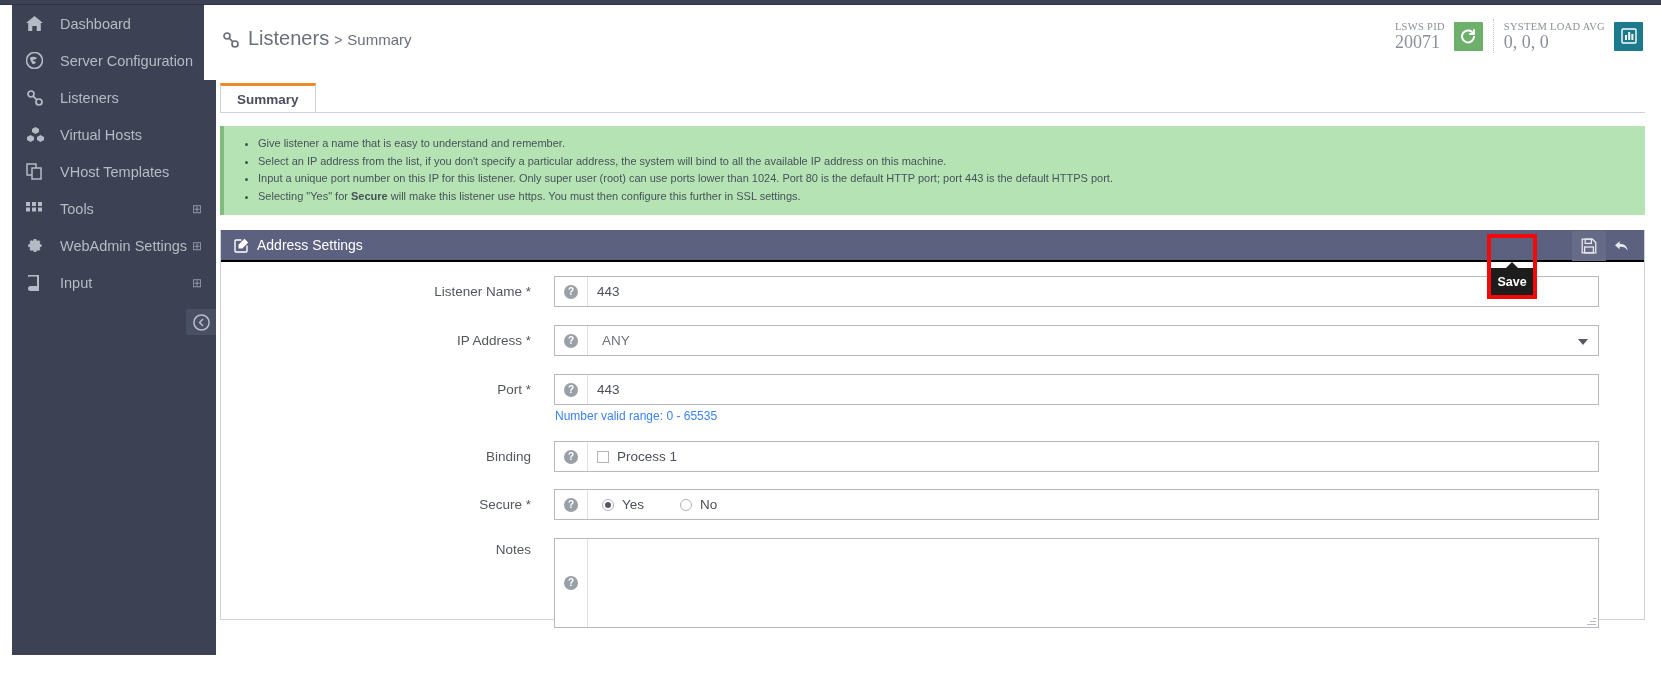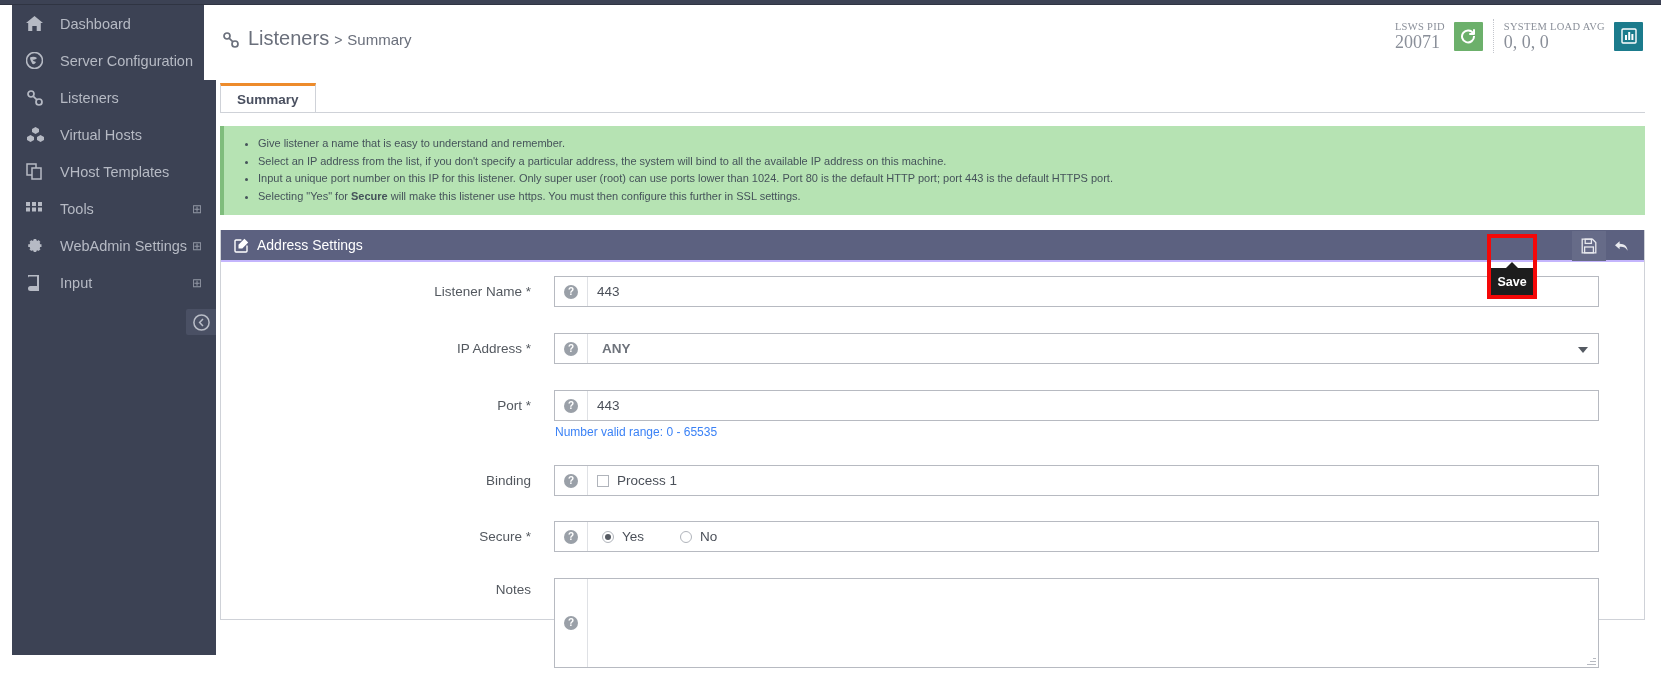--- a/index.html
+++ b/index.html
@@ -147,21 +147,21 @@
     position: absolute; left: 220px; top: 230px;
     width: 1425px; height: 390px;
     border: 1px solid #cfd2d8;
     border-top: none;
     background: #fff;
   }
   .panel-head {
     position: relative;
     height: 32px;
     background: #5c6180;
-    border-bottom: 2px solid #c4b5fd;
+    border-bottom: 2px solid #000000;
     display: flex; align-items: center;
   }
   .panel-title {
     display: flex; align-items: center;
     color: #fff; font-size: 14px;
     padding-left: 13px;
   }
   .panel-title .pt-icon { margin-right: 7px; display: inline-flex; }
   .panel-actions {
     position: absolute; right: 4px; top: 0;
@@ -199,21 +199,21 @@
     margin-left: -6px;
     border-left: 6px solid transparent;
     border-right: 6px solid transparent;
     border-bottom: 6px solid #1d1d1d;
   }
 
   
   .form { padding-top: 14px; }
   .row {
     display: flex; align-items: flex-start;
-    margin-bottom: 13px;
+    margin-bottom: 5px;
     position: relative;
   }
   .row-label {
     width: 333px;
     text-align: right;
     padding-right: 23px;
     font-size: 13.5px;
     color: #53585f;
     line-height: 31px;
     flex: 0 0 333px;
@@ -242,21 +242,21 @@
     cursor: pointer;
   }
   .ctl-body {
     flex: 1;
     display: flex; align-items: center;
     padding: 0 9px;
     font-size: 13.5px;
     color: #4b5059;
     position: relative;
   }
-  .ctl-body.select-body { padding-left: 14px; color: #6e737b; font-weight: bold; }
+  .ctl-body.select-body { padding-left: 14px; color: #6e737b; }
   .caret {
     position: absolute; right: 10px; top: 50%;
     margin-top: -2px;
     width: 0; height: 0;
     border-left: 5px solid transparent;
     border-right: 5px solid transparent;
     border-top: 6px solid #555a62;
   }
   .hint {
     font-size: 12px;

